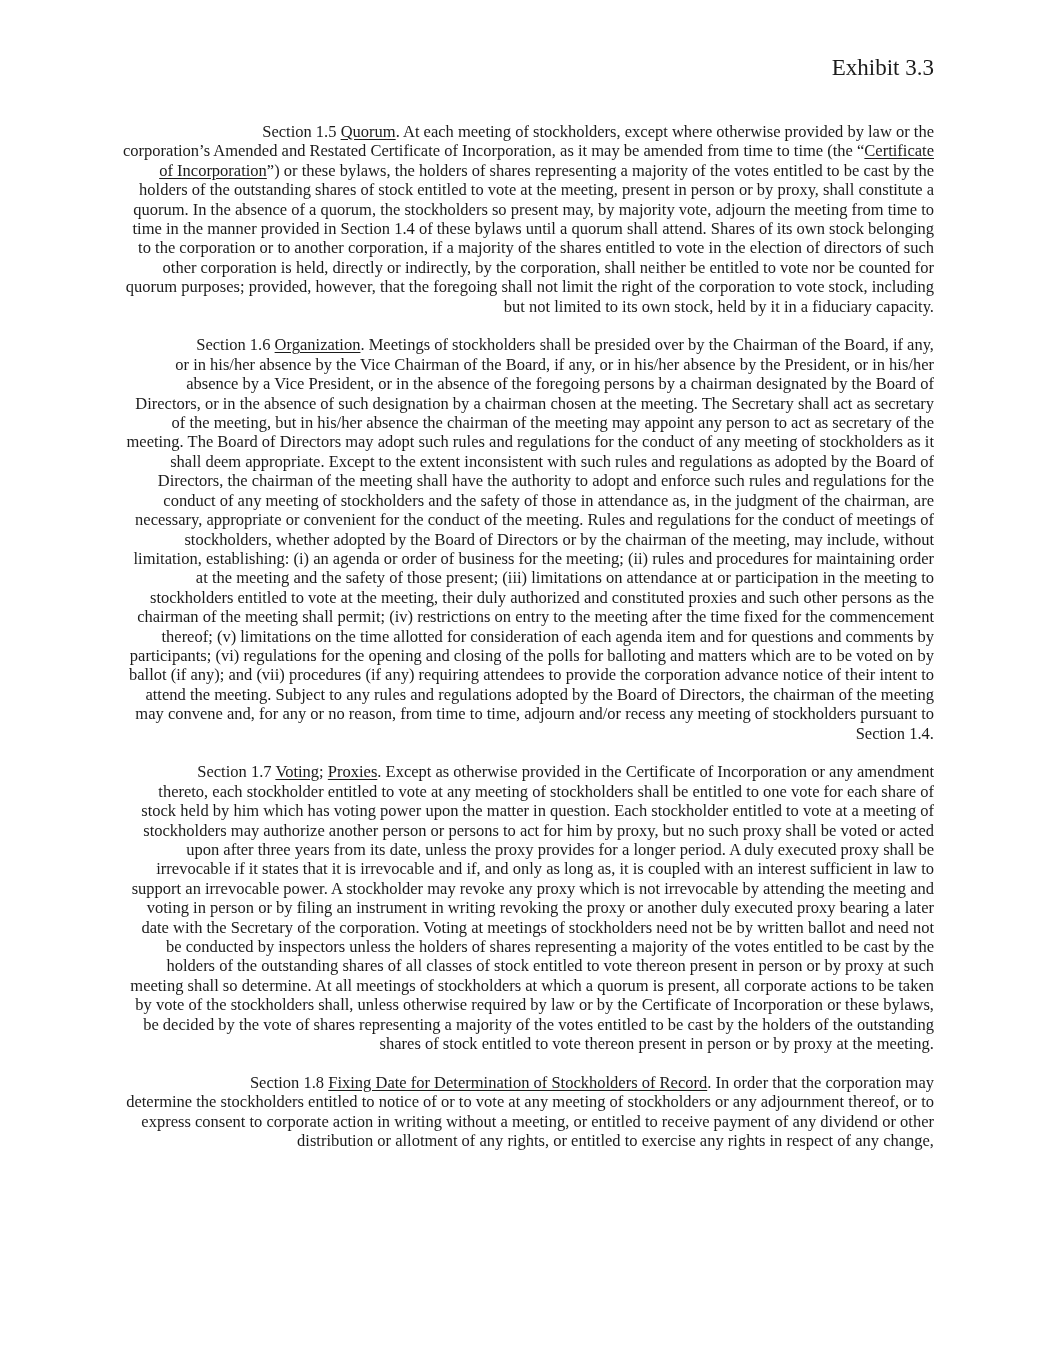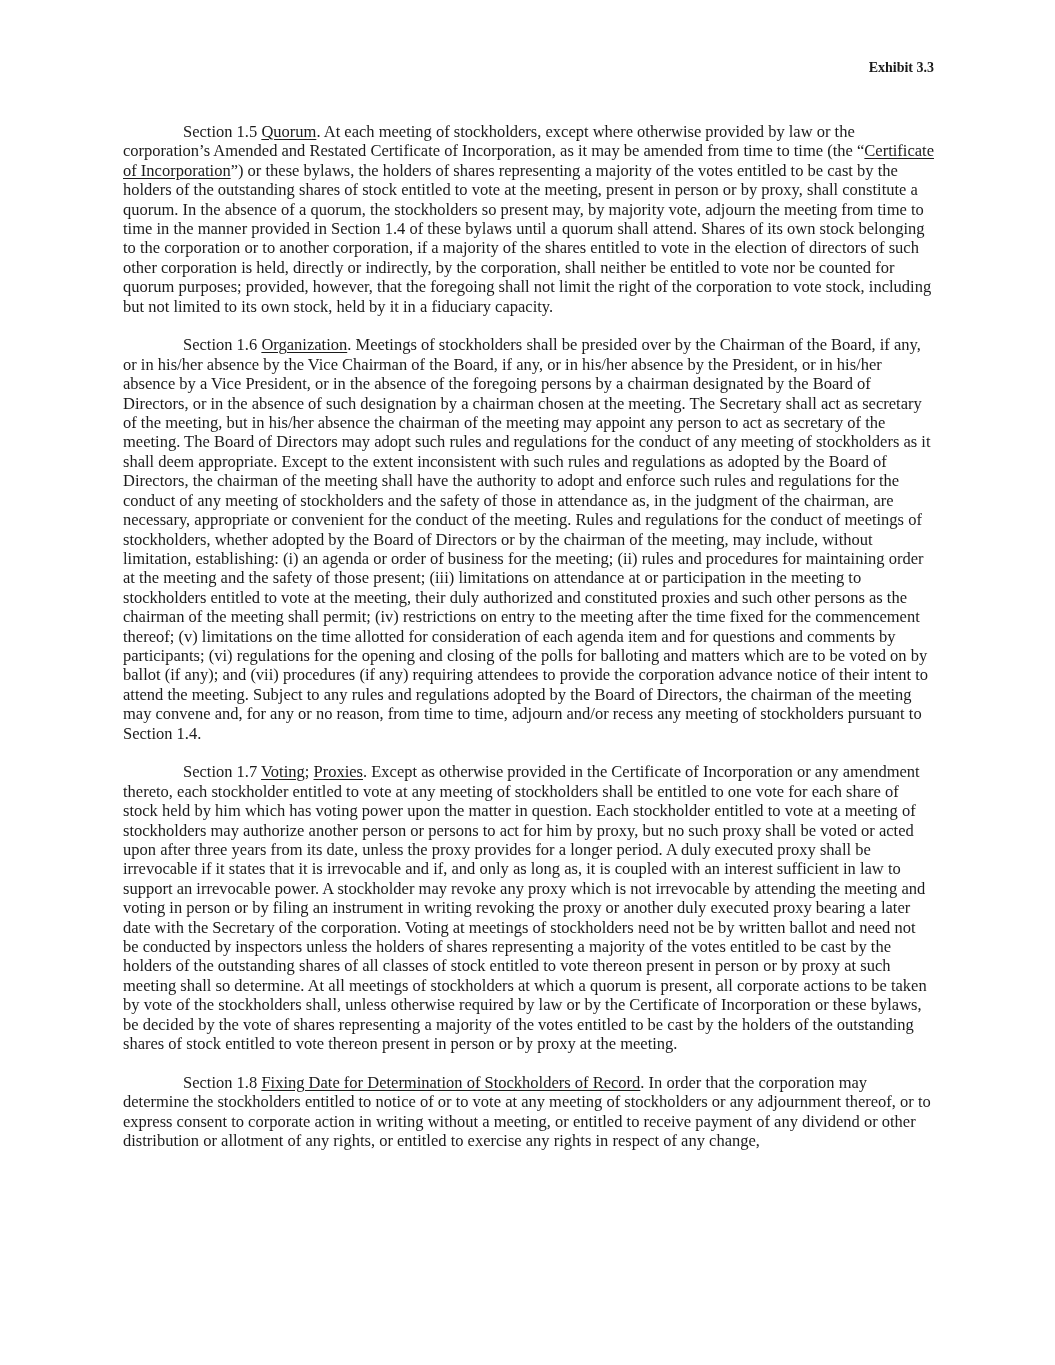--- a/index.html
+++ b/index.html
@@ -17,33 +17,34 @@
   }
   .page {
     box-sizing: border-box;
     width: 1055px;
     height: 1365px;
     padding: 58px 121px 0 123px;
     overflow: hidden;
   }
   .exhibit {
     text-align: right;
-    font-weight: bold;
-    font-size: 14px;
+    font-weight: normal;
+    font-size: 23px;
     line-height: 20px;
   }
   .doc-body {
     margin-top: 44px;
     font-size: 16.5px;
     line-height: 19.4px;
     text-align: left;
   }
   .para {
     margin: 0 0 19.4px 0;
     text-indent: 60px;
+    text-align: right;
   }
   .u {
     text-decoration: underline;
     text-underline-offset: 2px;
   }
 </style>
 </head>
 <body>
 
 <div class="page">

